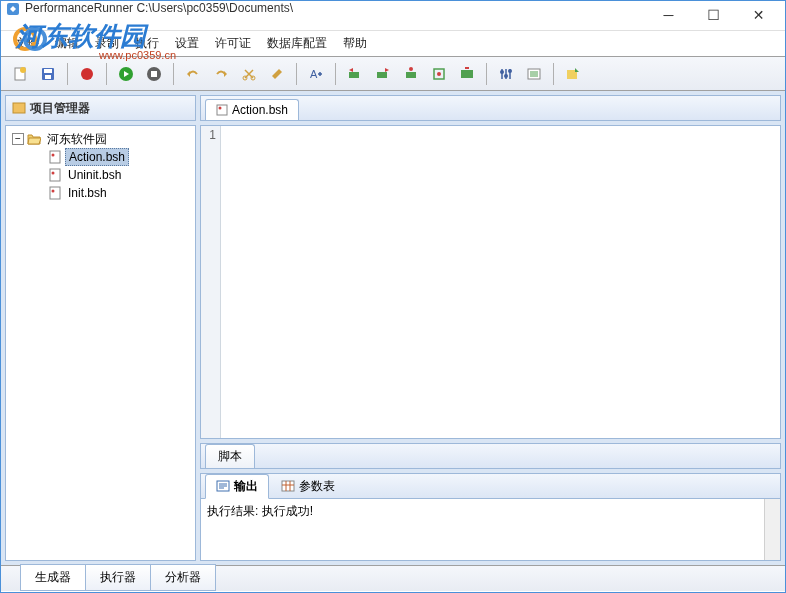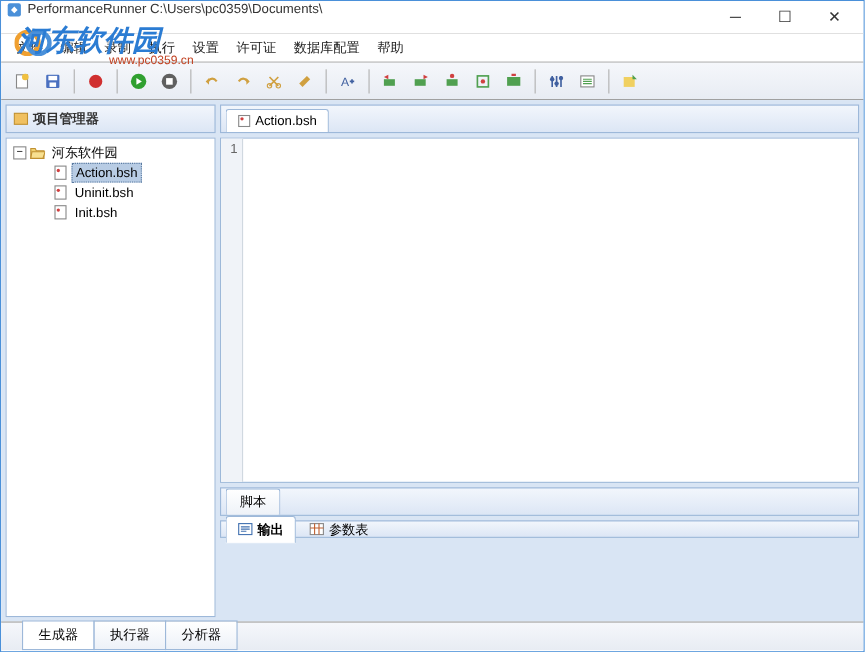--- a/index.html
+++ b/index.html
@@ -40,21 +40,21 @@
     .editor-tabs { height: 26px; background: linear-gradient(#f2f6fc, #dce6f5); border: 1px solid #9db8d9; display: flex; align-items: flex-end; padding: 0 4px; }
     .editor-tab { padding: 3px 10px; background: #fff; border: 1px solid #9db8d9; border-bottom: none; font-size: 12px; display: flex; align-items: center; gap: 4px; border-radius: 3px 3px 0 0; cursor: pointer; }
     .editor-body { flex: 1; background: #fff; border: 1px solid #9db8d9; display: flex; font-size: 12px; }
     .gutter { width: 20px; background: #f0f3f8; border-right: 1px solid #d0d8e0; text-align: right; padding: 2px 4px 0 0; color: #666; font-family: monospace; }
     .editor-content { flex: 1; padding: 2px 4px; font-family: monospace; }
     
     .bottom-tabs-row { height: 26px; background: linear-gradient(#f2f6fc, #dce6f5); border: 1px solid #9db8d9; display: flex; align-items: center; padding: 0 4px; }
     .bottom-tab { padding: 3px 12px; background: linear-gradient(#fff, #eef2f8); border: 1px solid #9db8d9; border-bottom: none; font-size: 12px; border-radius: 3px 3px 0 0; cursor: pointer; }
     
     .output-panel { height: 88px; display: flex; flex-direction: column; }
-    .output-tabs { height: 16px; background: linear-gradient(#f2f6fc, #dce6f5); border: 1px solid #9db8d9; display: flex; align-items: center; padding: 0 4px; gap: 2px; }
+    .output-tabs { height: 26px; background: linear-gradient(#f2f6fc, #dce6f5); border: 1px solid #9db8d9; display: flex; align-items: center; padding: 0 4px; gap: 2px; }
     .out-tab { padding: 3px 10px; font-size: 12px; display: flex; align-items: center; gap: 4px; cursor: pointer; border-radius: 3px 3px 0 0; }
     .out-tab.active { background: #fff; border: 1px solid #9db8d9; border-bottom-color: #fff; font-weight: bold; }
     .output-body { flex: 1; background: #fff; border: 1px solid #9db8d9; border-top: none; padding: 4px 6px; font-size: 12px; overflow: auto; position: relative; }
     .output-scroll { position: absolute; right: 0; top: 0; bottom: 0; width: 16px; background: #f0f0f0; border-left: 1px solid #d0d0d0; }
     
     .footer-tabs { height: 26px; background: linear-gradient(#f5f7fb, #e8ecf3); display: flex; align-items: flex-end; padding: 0 19px; border-top: 1px solid #a0a0a0; }
     .footer-tab { padding: 4px 14px; background: linear-gradient(#fff, #edf1f8); border: 1px solid #9db8d9; font-size: 12px; cursor: pointer; margin-right: -1px; }
     .footer-tab.active { background: #fff; font-weight: 500; }
     
     svg { display: block; }
@@ -308,20 +308,24 @@
         <div class="out-tab">
           <span>
             <svg width="14" height="12">
                 <rect x="1" y="1" width="12" height="10" fill="#fff" stroke="#888"></rect>
                 <path d="M1 5 L13 5 M5 1 L5 11 M9 1 L9 11" stroke="#c06030"></path>
               </svg>
           </span>
           <span>参数表</span>
         </div>
       </div>
+      <div class="output-body">
+        <span>执行结果: 执行成功!</span>
+        <div class="output-scroll"></div>
+      </div>
     </div>
   </div>
 </div>
 
 <div class="footer-tabs">
   <div class="footer-tab active">生成器</div>
   <div class="footer-tab">执行器</div>
   <div class="footer-tab">分析器</div>
 </div>
 

